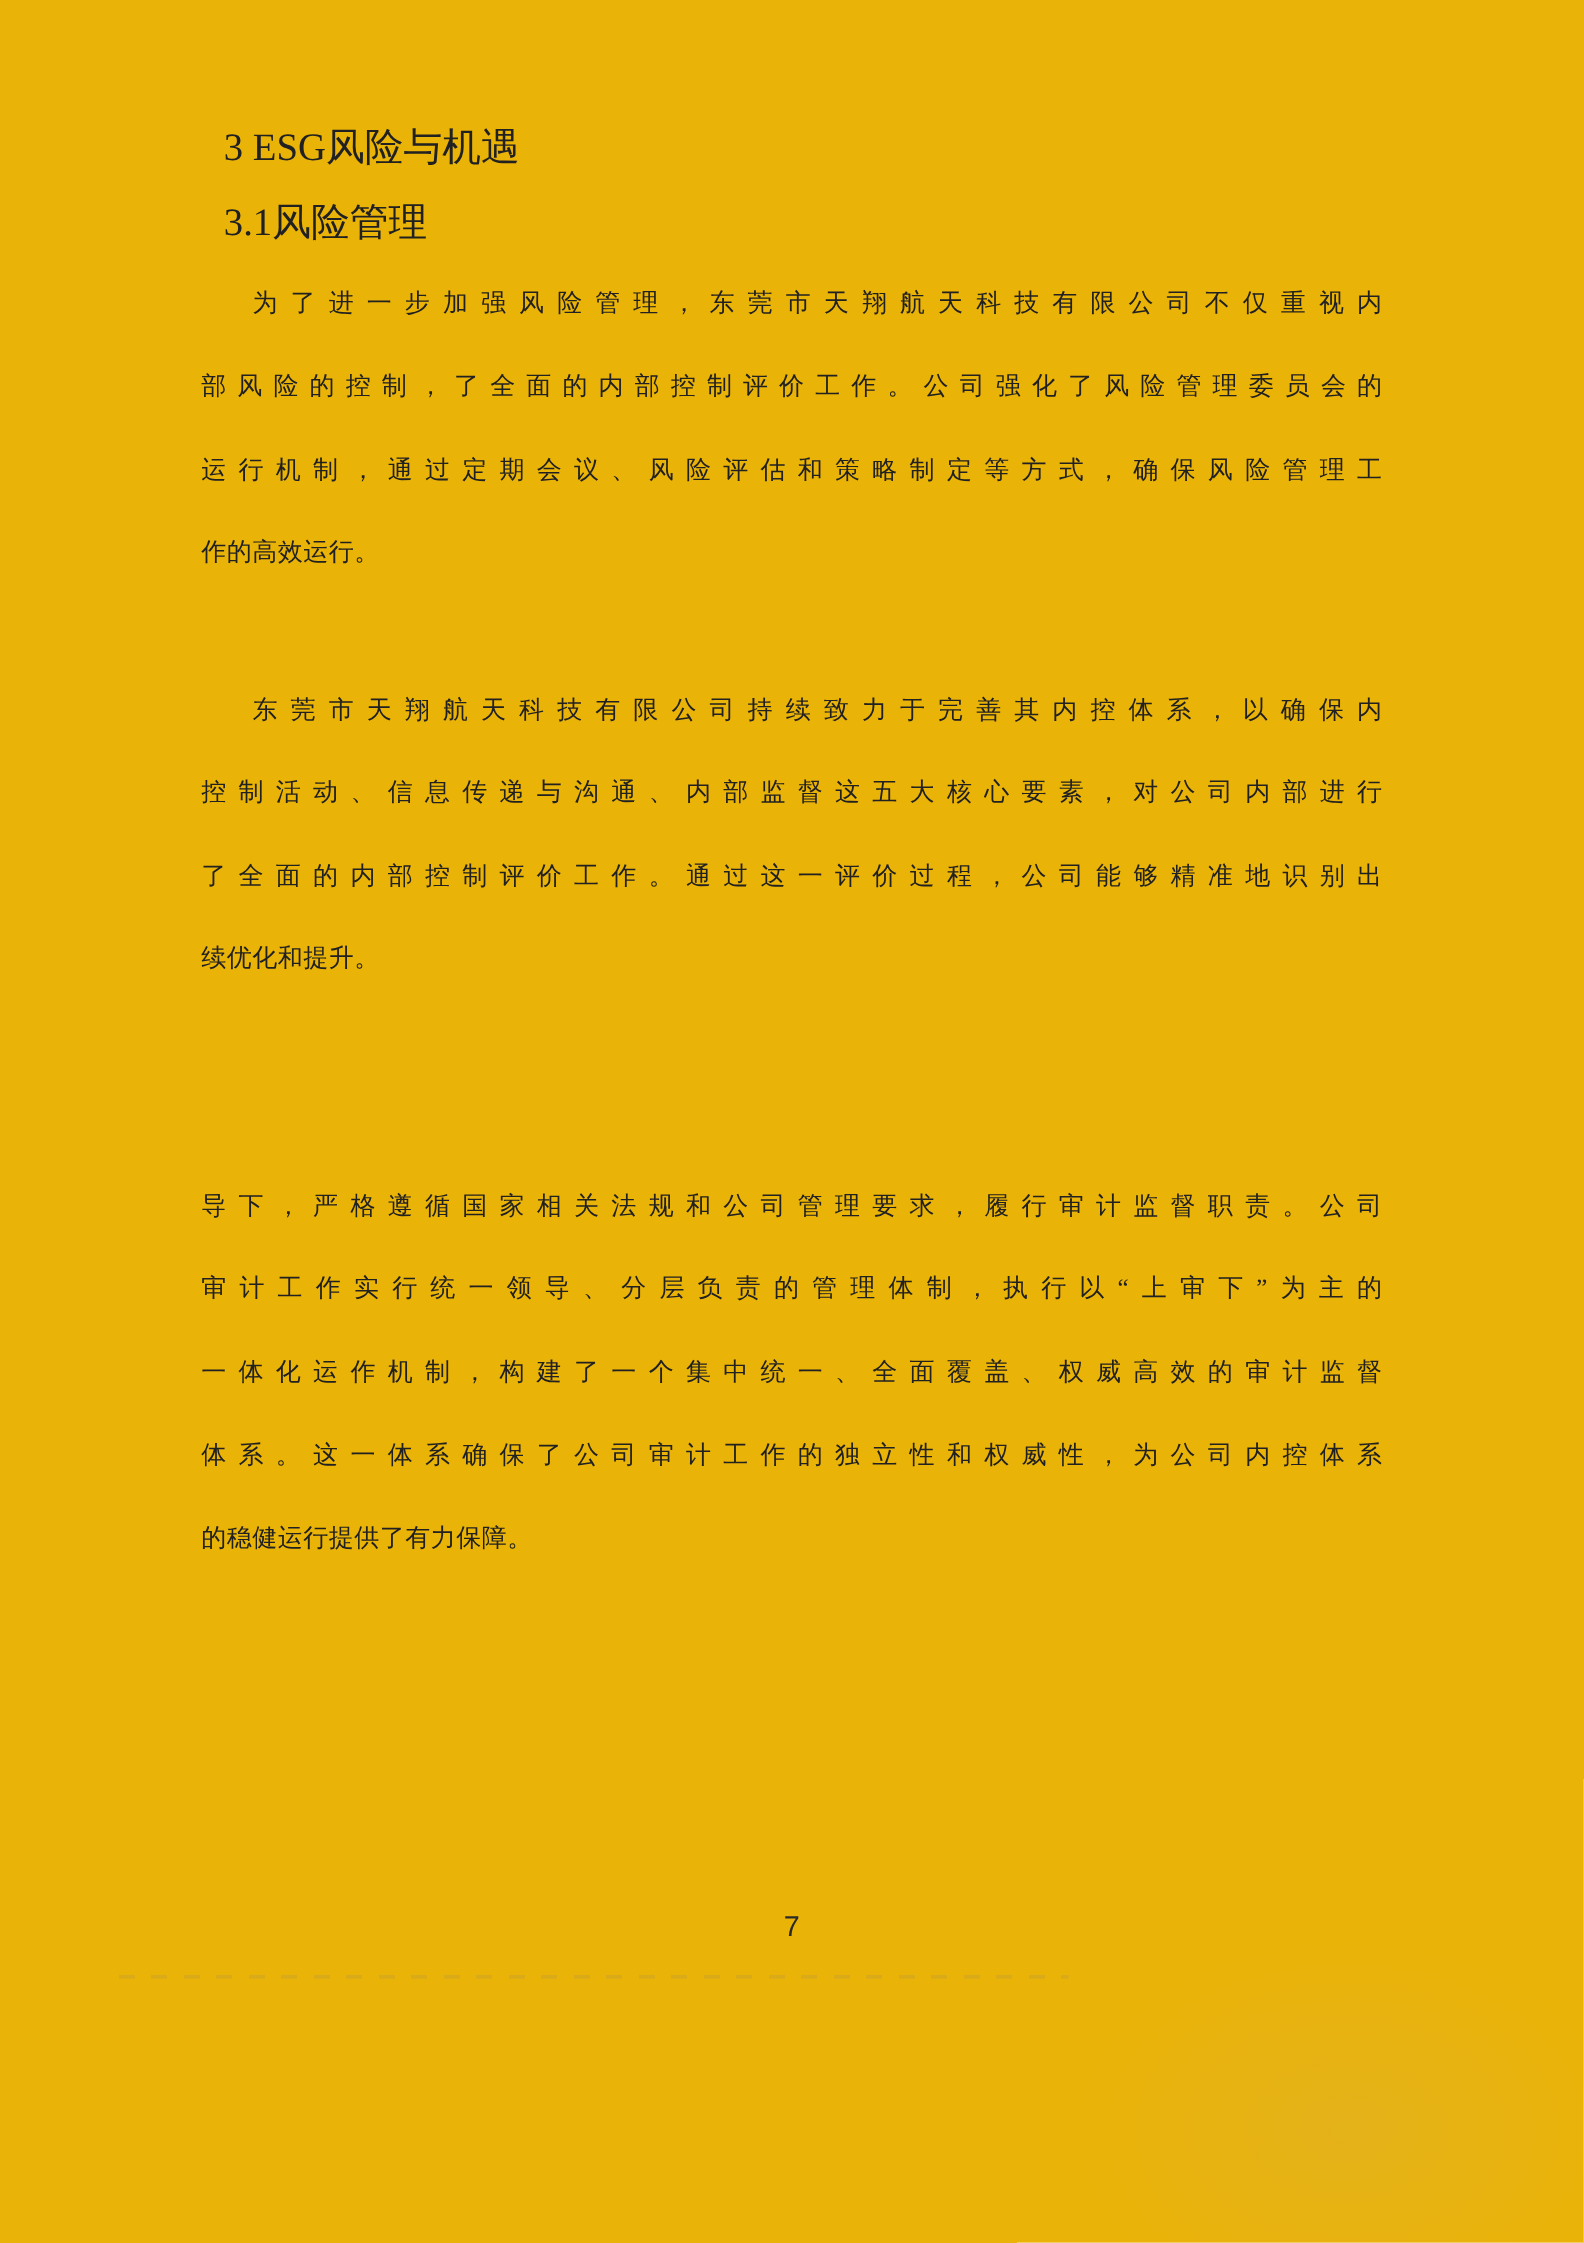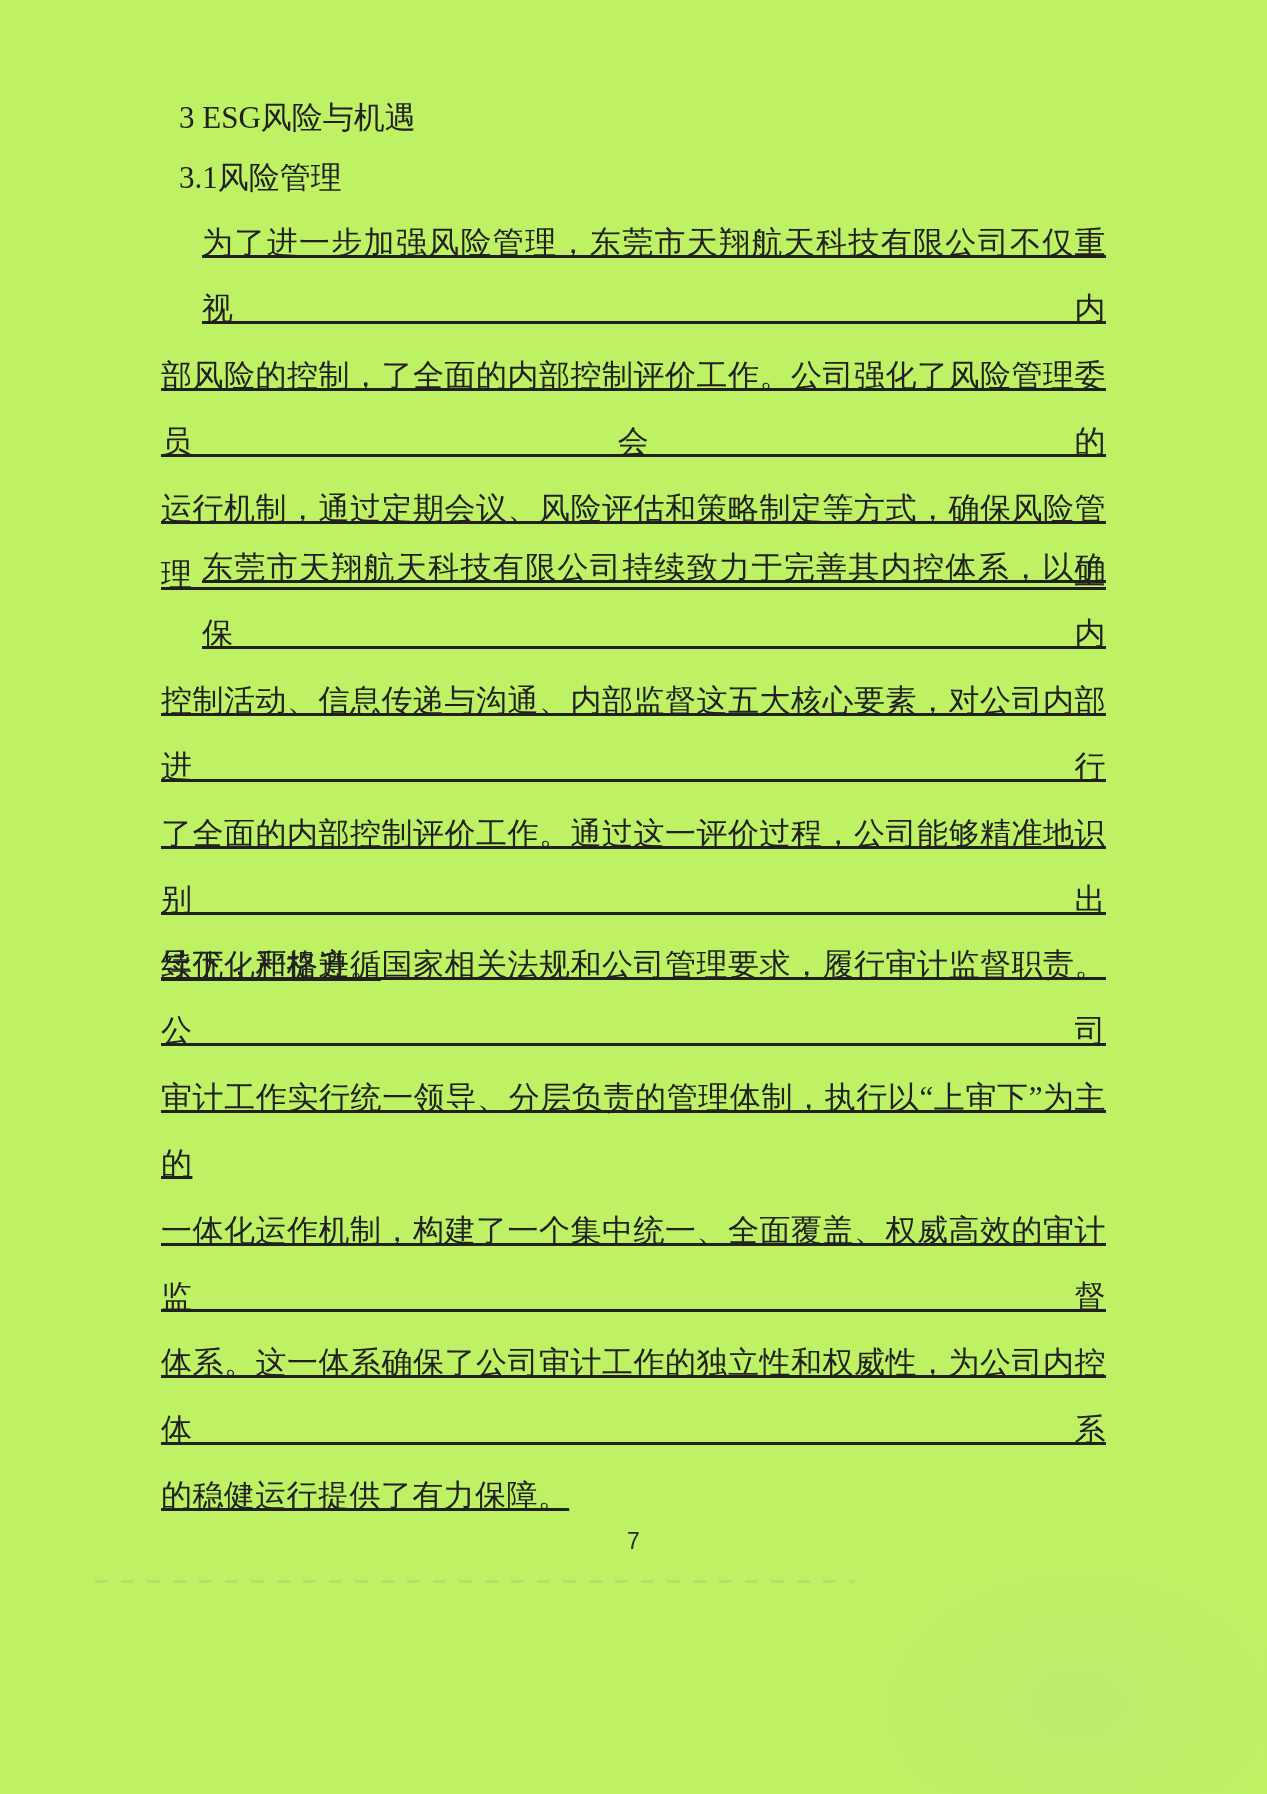--- a/index.html
+++ b/index.html
@@ -11,38 +11,37 @@
     height: 1794px;
     background: #fefefe;
     position: relative;
     overflow: hidden;
     font-family: "Liberation Serif", "DejaVu Serif", serif;
     color: #212121;
   }
   .page {
     position: absolute;
     inset: 0;
-    background: #bef264;
+    background: #eab308;
   }
   .heading {
     position: absolute;
     left: 179px;
     width: 930px;
     font-size: 31px;
     line-height: 40px;
     white-space: nowrap;
   }
   .textblock {
     position: absolute;
     left: 161px;
     width: 945px;
-    font-size: 31px;
+    font-size: 20px;
     line-height: 66.4px;
     letter-spacing: 0.4px;
-    text-decoration: underline;
   }
   .line {
     width: 100%;
   }
   .line.full {
     text-align: justify;
     text-align-last: justify;
   }
   .line.indent {
     padding-left: 41px;
@@ -84,20 +83,21 @@
 <div class="page">
 
   <div class="heading" style="top: 98px;">3 ESG风险与机遇</div>
 
   <div class="heading" style="top: 158px;">3.1风险管理</div>
 
   <div class="textblock" style="top: 210px;">
     <div class="line full indent">为了进一步加强风险管理，东莞市天翔航天科技有限公司不仅重视内</div>
     <div class="line full">部风险的控制，了全面的内部控制评价工作。公司强化了风险管理委员会的</div>
     <div class="line full">运行机制，通过定期会议、风险评估和策略制定等方式，确保风险管理工</div>
+    <div class="line">作的高效运行。</div>
   </div>
 
 
   <div class="textblock" style="top: 535px;">
     <div class="line full indent">东莞市天翔航天科技有限公司持续致力于完善其内控体系，以确保内</div>
     <div class="line full">控制活动、信息传递与沟通、内部监督这五大核心要素，对公司内部进行</div>
     <div class="line full">了全面的内部控制评价工作。通过这一评价过程，公司能够精准地识别出</div>
     <div class="line">续优化和提升。</div>
   </div>
 

